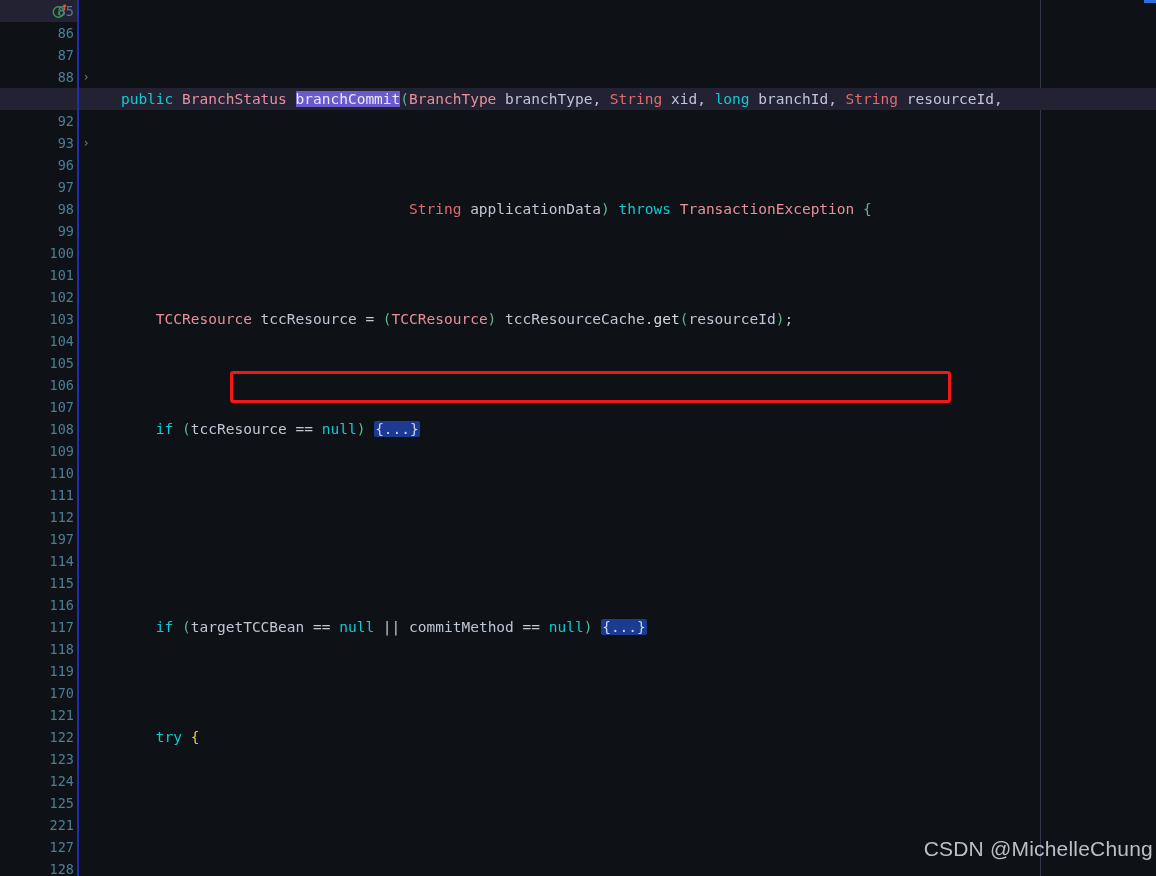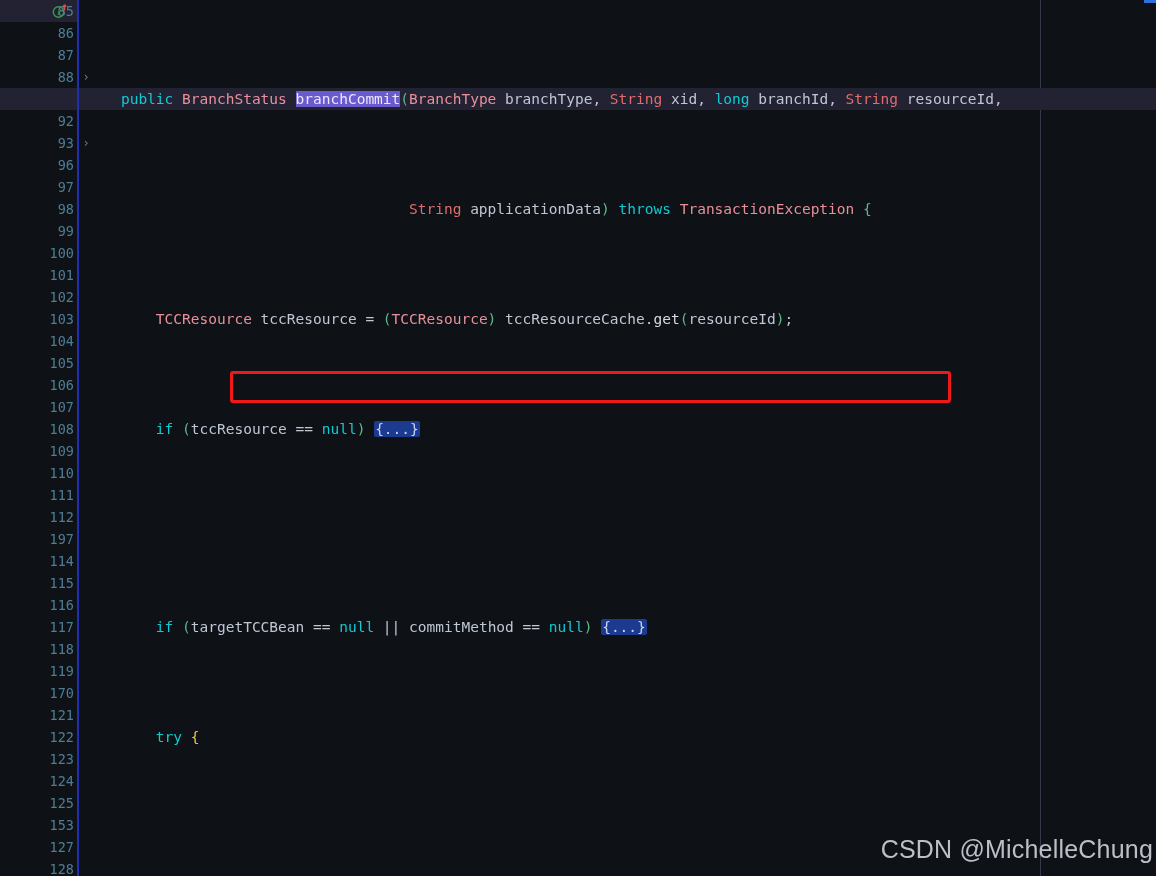--- a/index.html
+++ b/index.html
@@ -59,21 +59,21 @@
   .fold{background:#1c3a8f;color:#c9d4f5;border-radius:2px;padding:0 1px;}
   
   .redbox{
     position:absolute;border:3px solid #f01818;border-radius:3px;
     pointer-events:none;z-index:5;
   }
   
   .watermark{
     position:absolute;right:14px;bottom:16px;z-index:7;
     color:#c8cdd6;font-family:"Liberation Sans",sans-serif;
-    font-size:25px;letter-spacing:0.2px;opacity:.93;
+    font-size:21px;letter-spacing:0.2px;opacity:.93;
   }
 </style>
 </head>
 <body>
 
 <div class="editor">
 
   <div class="gutter">
     <div class="gline cur"><span class="gnum">85</span><span class="impl-icon"><svg width="16" height="16" viewBox="0 0 16 16">
             <circle cx="6.5" cy="9" r="5.2" fill="none" stroke="#3c9a4e" stroke-width="1.4"></circle>
@@ -109,21 +109,21 @@
     <div class="gline"><span class="gnum">116</span></div>
     <div class="gline"><span class="gnum">117</span></div>
     <div class="gline"><span class="gnum">118</span></div>
     <div class="gline"><span class="gnum">119</span></div>
     <div class="gline"><span class="gnum">170</span></div>
     <div class="gline"><span class="gnum">121</span></div>
     <div class="gline"><span class="gnum">122</span></div>
     <div class="gline"><span class="gnum">123</span></div>
     <div class="gline"><span class="gnum">124</span></div>
     <div class="gline"><span class="gnum">125</span></div>
-    <div class="gline"><span class="gnum">153</span></div>
+    <div class="gline"><span class="gnum">221</span></div>
     <div class="gline"><span class="gnum">127</span></div>
     <div class="gline"><span class="gnum">128</span></div>
   </div>
 
   <div class="bluebar"></div>
   <div class="ruler"></div>
   <div class="scroll-mark"></div>
 
   <div class="code">
 

